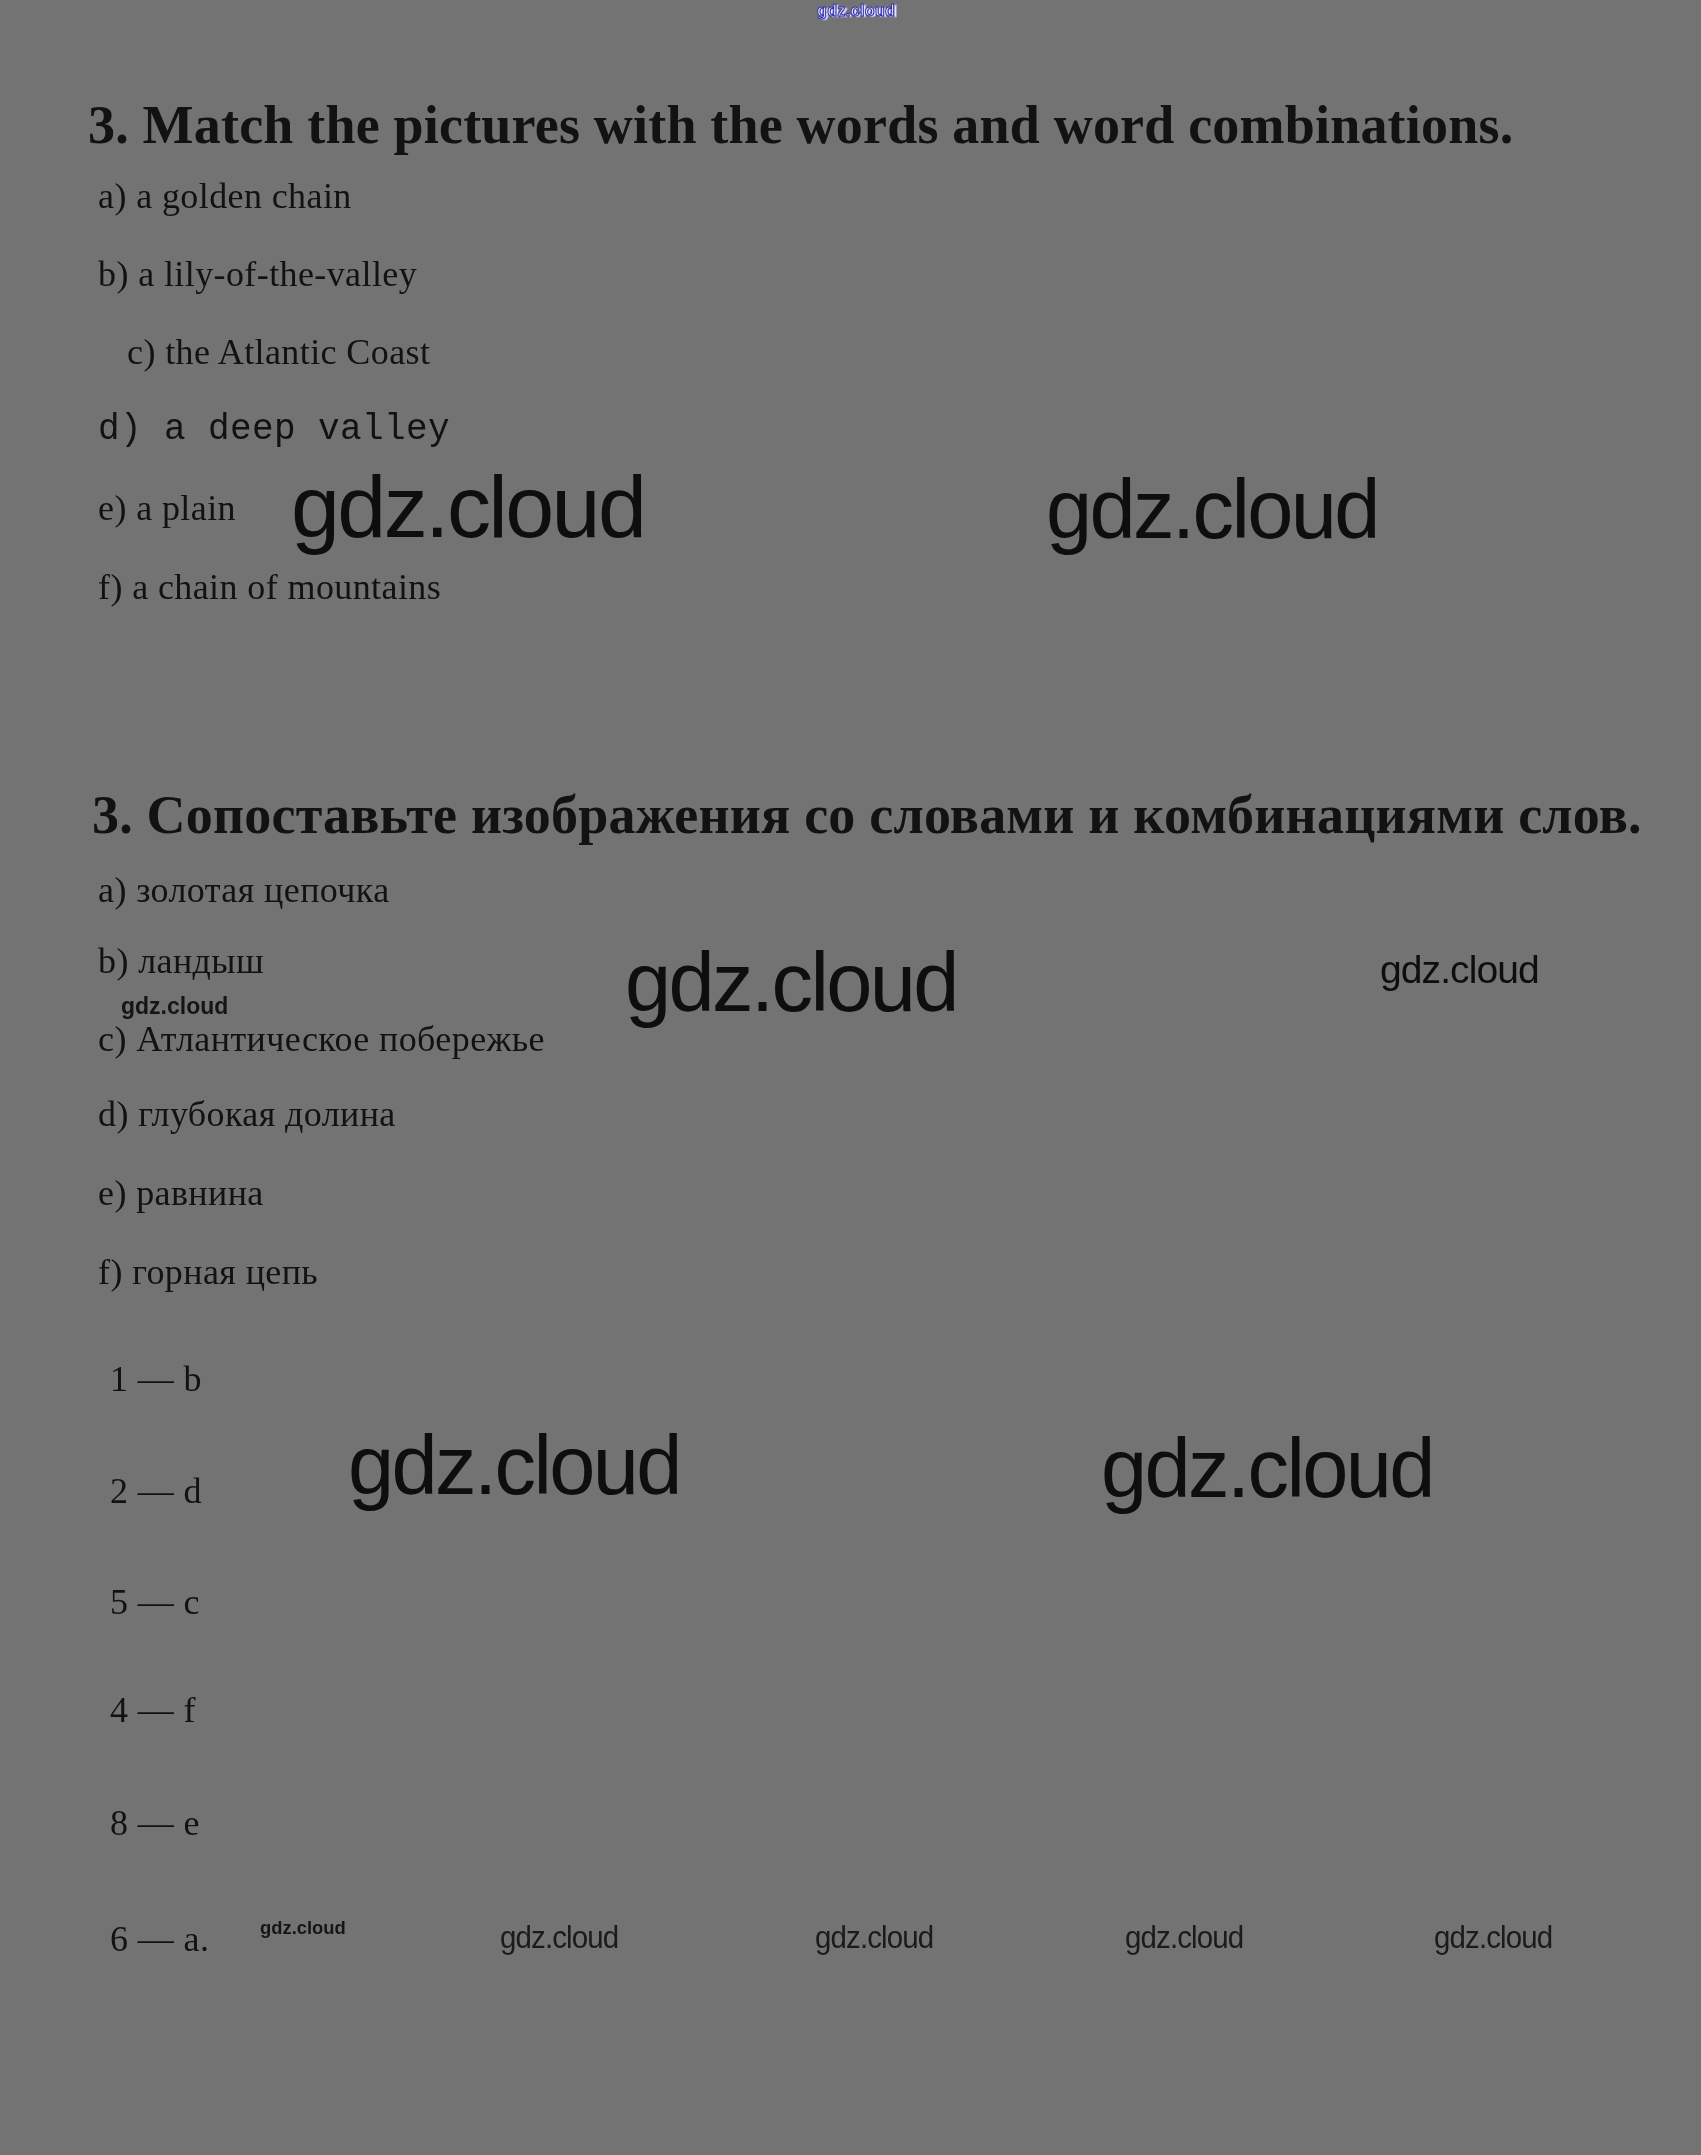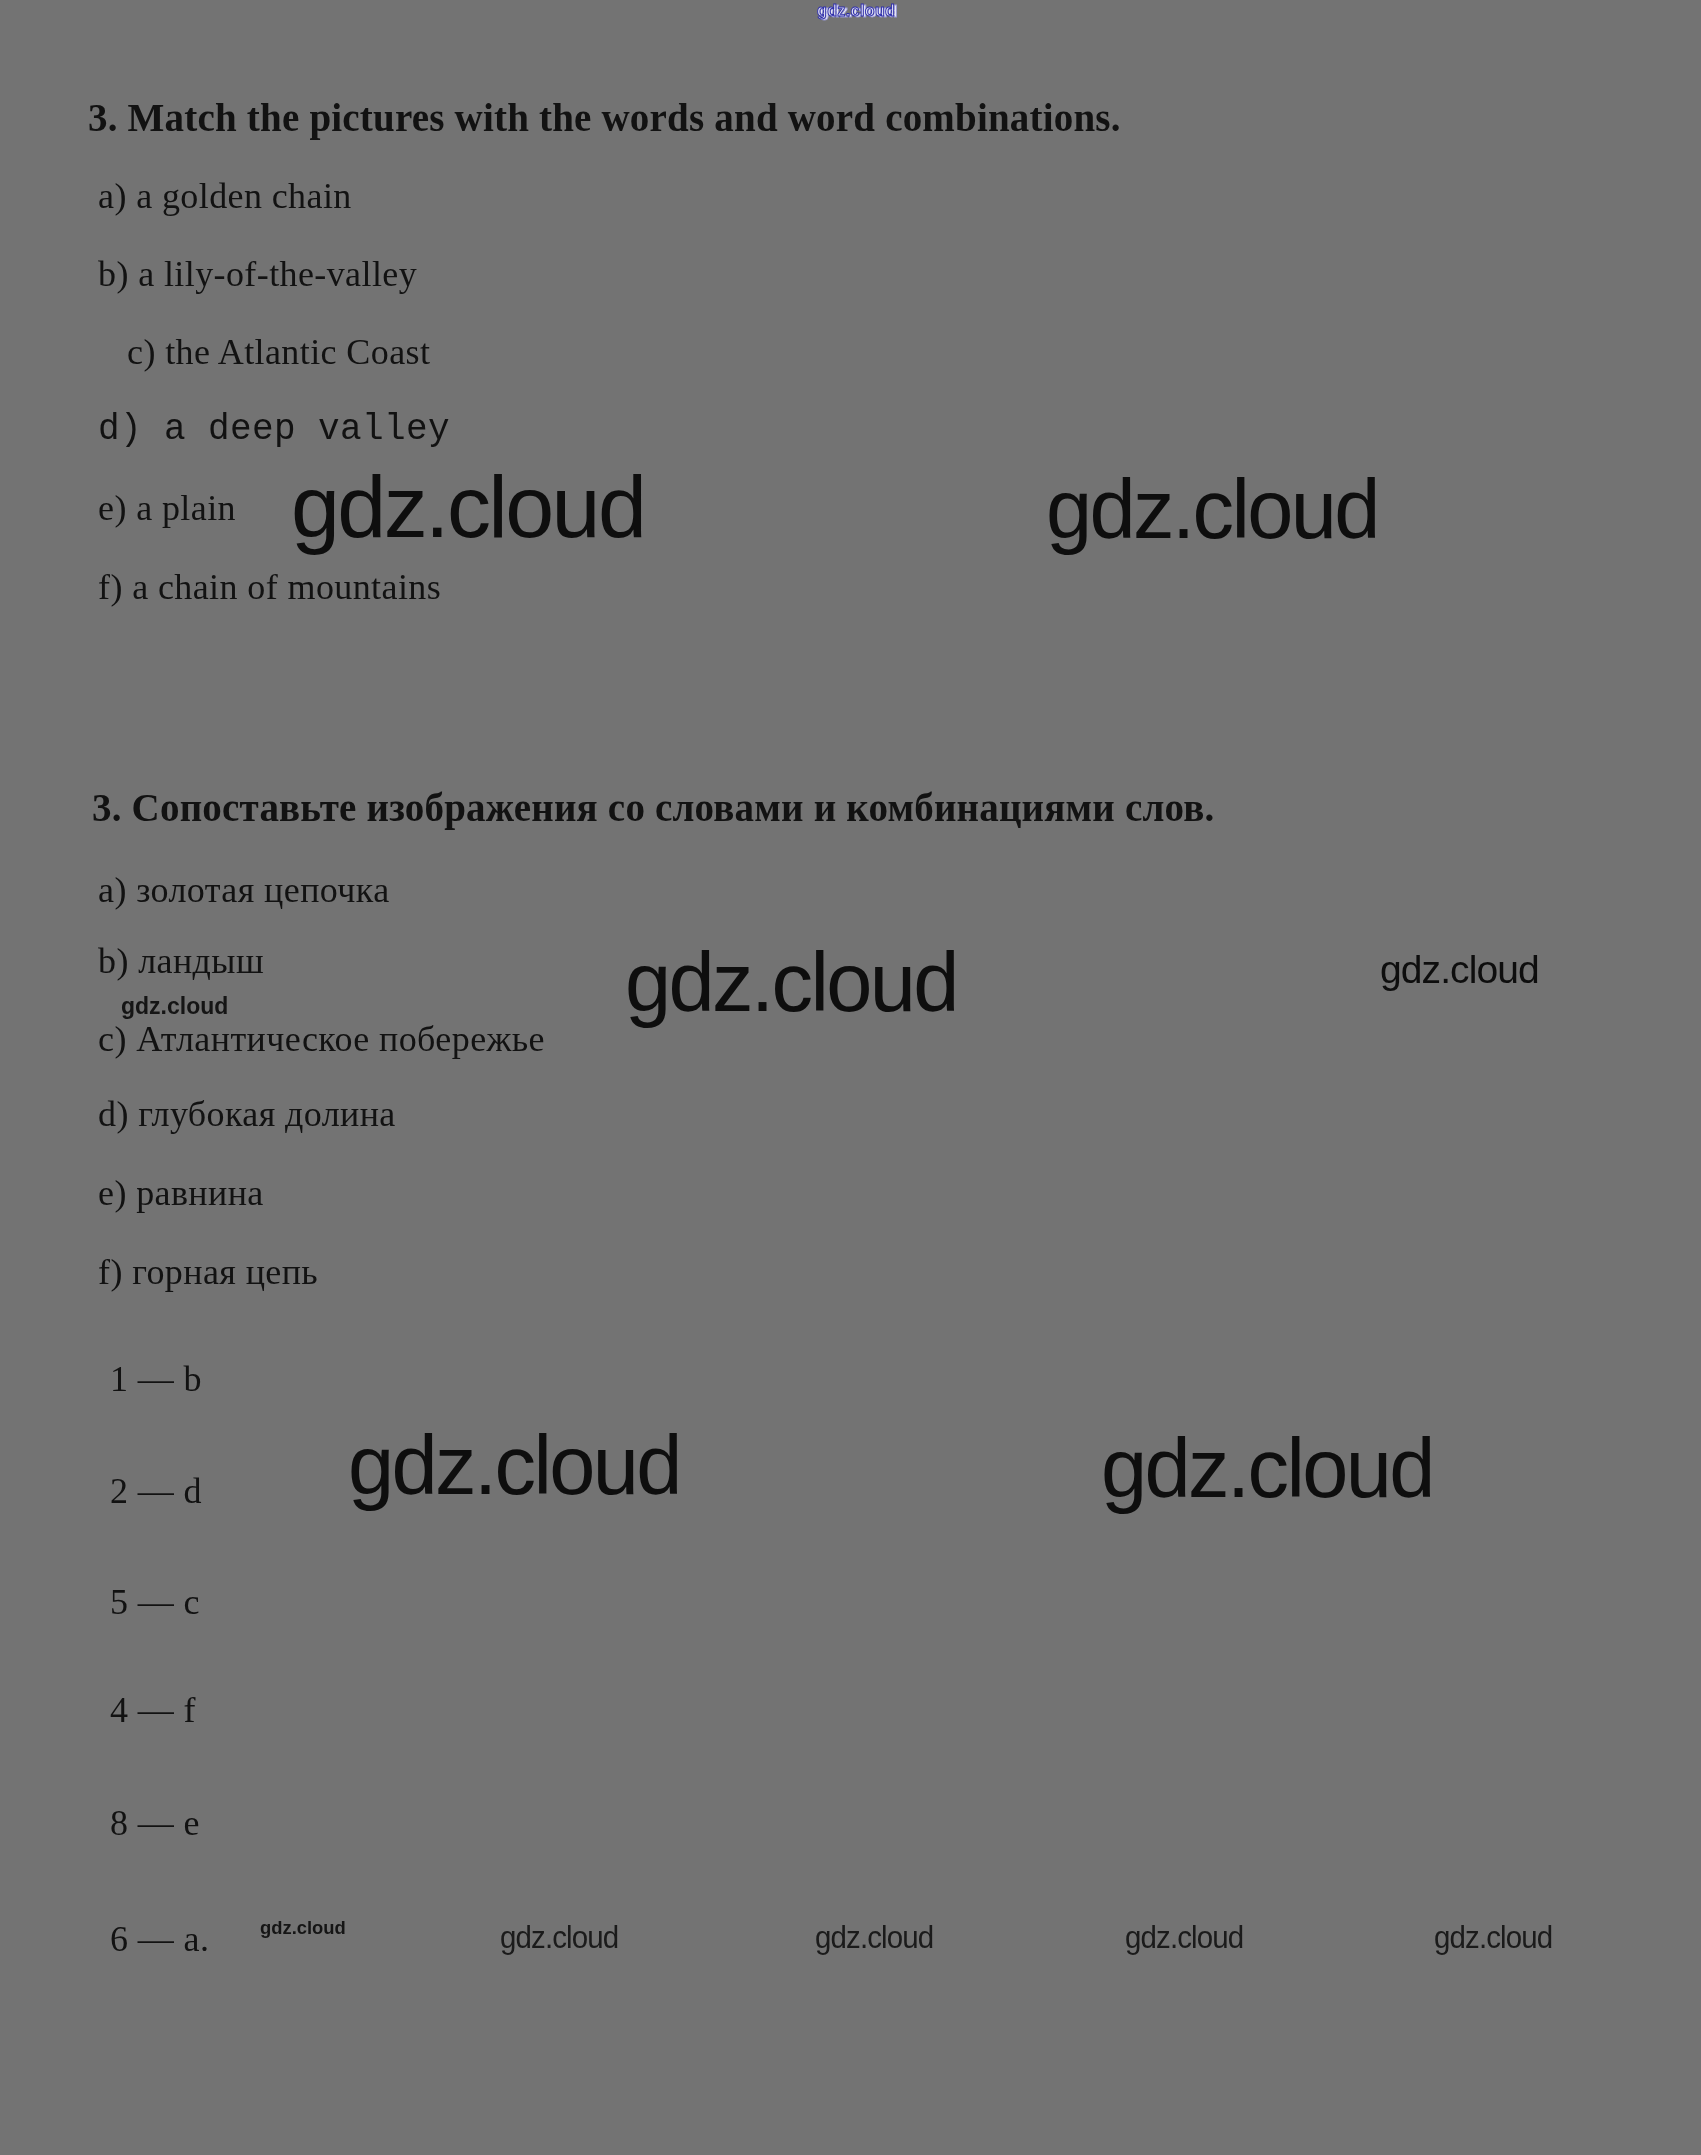--- a/index.html
+++ b/index.html
@@ -14,21 +14,21 @@
   }
   .line {
     position: absolute;
     white-space: nowrap;
     line-height: 1;
     font-size: 36px;
     letter-spacing: 0.4px;
   }
   .title-line {
     font-weight: bold;
-    font-size: 39px;
+    font-size: 54px;
     letter-spacing: 0.2px;
   }
   
   .wm {
     position: absolute;
     font-family: "Liberation Sans", sans-serif;
     color: #0e0e0e;
     line-height: 1;
     white-space: nowrap;
   }

